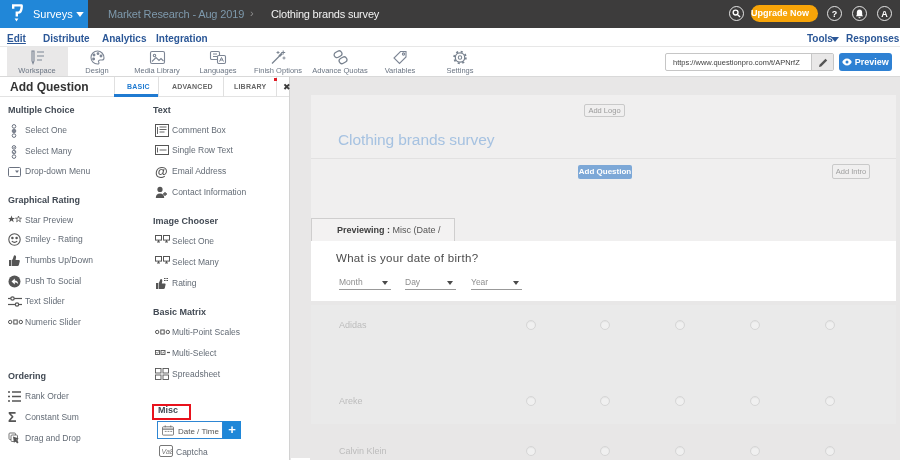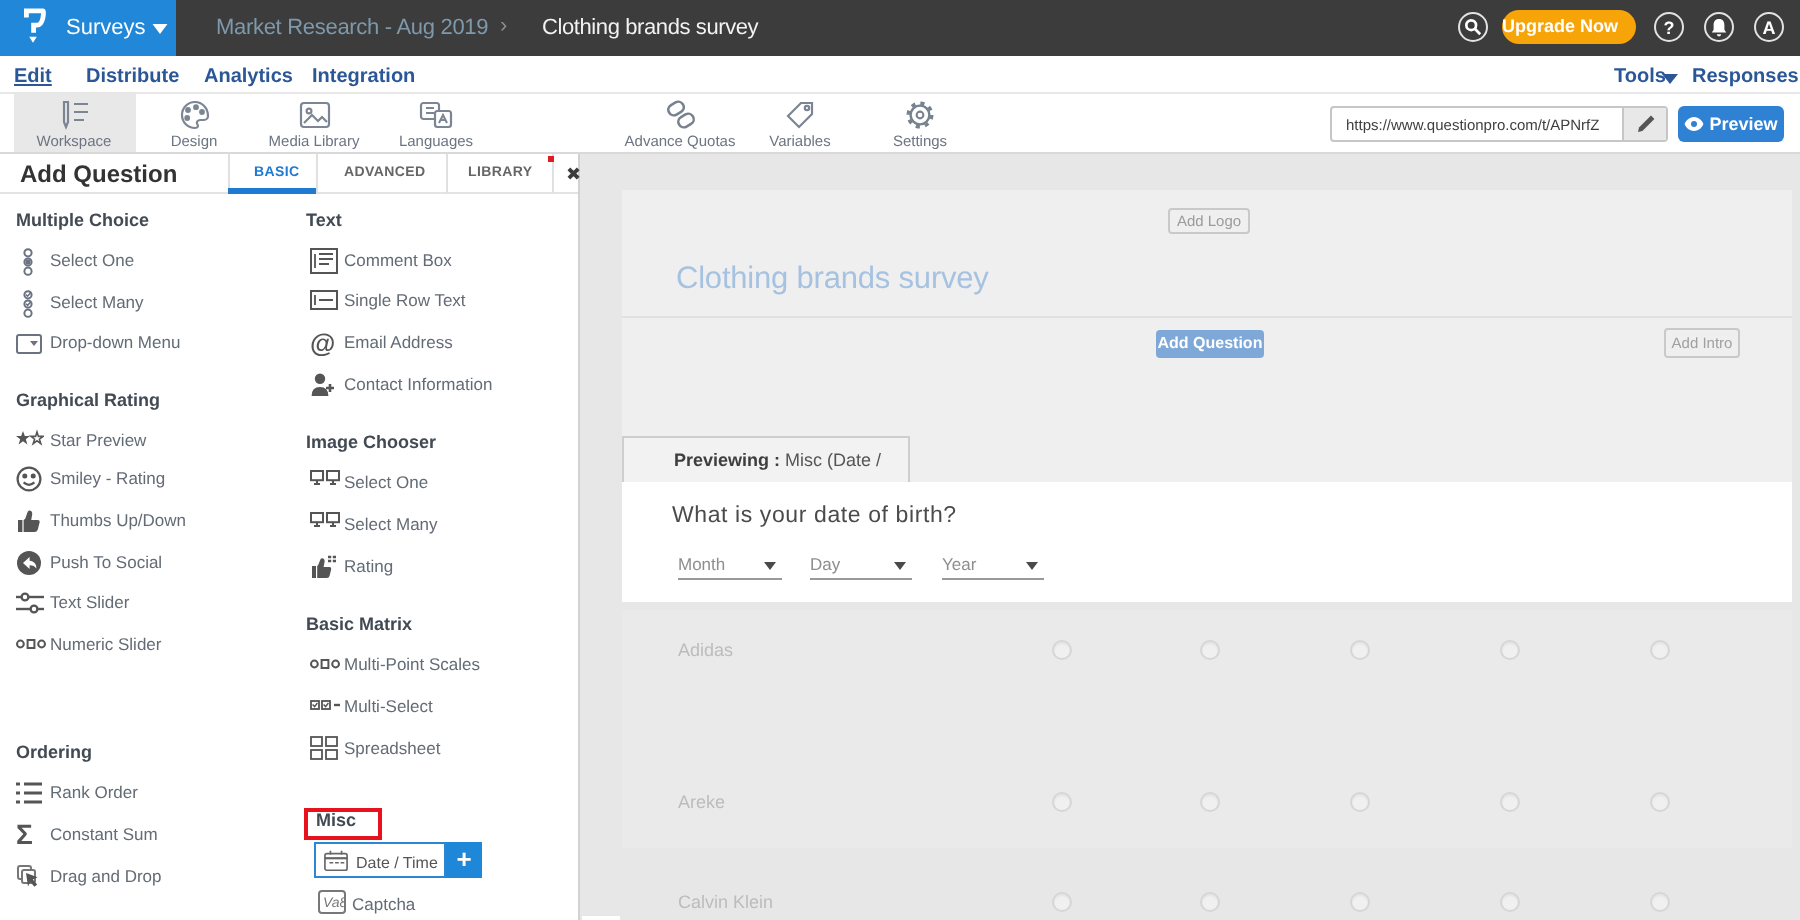--- a/index.html
+++ b/index.html
@@ -141,20 +141,32 @@
   <div class="titem" style="left:190px;width:56px">
     <svg width="18" height="15" viewBox="0 0 18 15">
         <g stroke="#7c8594" stroke-width="1.1" fill="none">
           <rect x="1.5" y="1.5" width="9" height="8" rx="1.2"></rect>
           <path d="M4 4 L8 4 M4 6.5 L8 6.5" stroke-width="1"></path>
           <rect x="8.5" y="5.5" width="8" height="8" rx="1.2" fill="#fff"></rect>
           <path d="M10.5 11.5 L12.5 7.5 L14.5 11.5 M11.2 10 L13.8 10" stroke-width="1"></path>
         </g>
       </svg>
     <span class="tl">Languages</span>
+  </div>
+  <div class="titem" style="left:246px;width:64px">
+    <svg width="16" height="15" viewBox="0 0 16 15">
+        <g stroke="#78828f" fill="none">
+          <path d="M2 13.5 L9.5 6" stroke-width="1.2"></path>
+          <path d="M9.2 6.3 L12 3.5" stroke-width="2.2"></path>
+          <path d="M13.2 .5 v4 M11.2 2.5 h4" stroke-width="1"></path>
+          <path d="M8 1 v3 M6.5 2.5 h3" stroke-width=".9"></path>
+          <path d="M14 6.5 v3 M12.5 8 h3" stroke-width=".9"></path>
+        </g>
+      </svg>
+    <span class="tl">Finish Options</span>
   </div>
   <div class="titem" style="left:306px;width:68px">
     <svg width="17" height="15" viewBox="0 0 17 15">
         <g stroke="#78828f" stroke-width="1.3" fill="none">
           <rect x="2" y="1.5" width="8" height="5.5" rx="2.7" transform="rotate(-30 6 4.2)"></rect>
           <rect x="7" y="7.5" width="8" height="5.5" rx="2.7" transform="rotate(-30 11 10.2)"></rect>
         </g>
       </svg>
     <span class="tl">Advance Quotas</span>
   </div>

